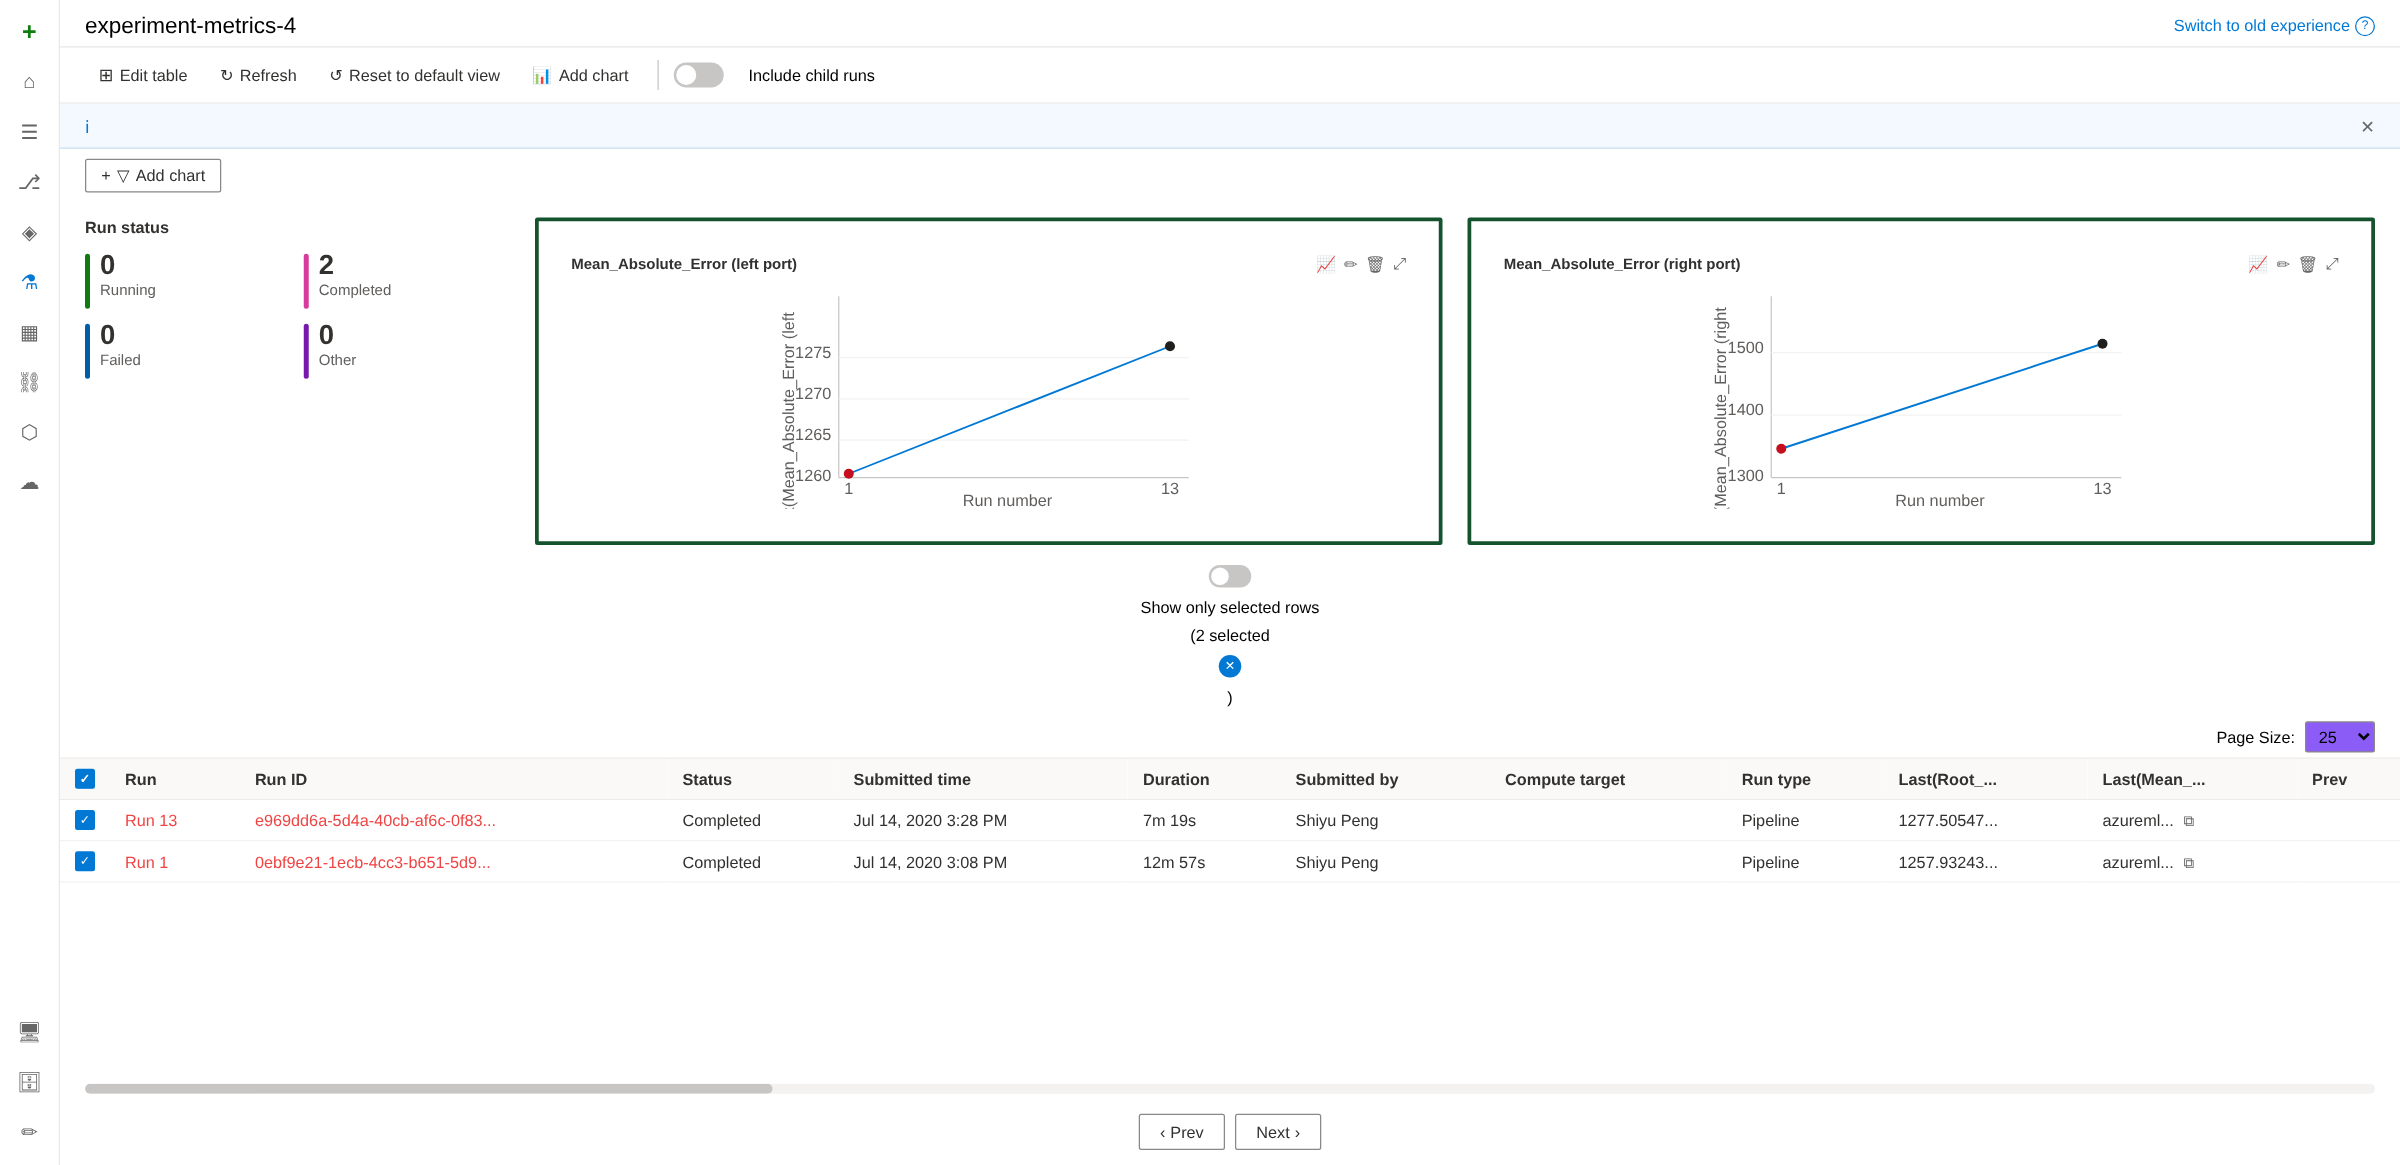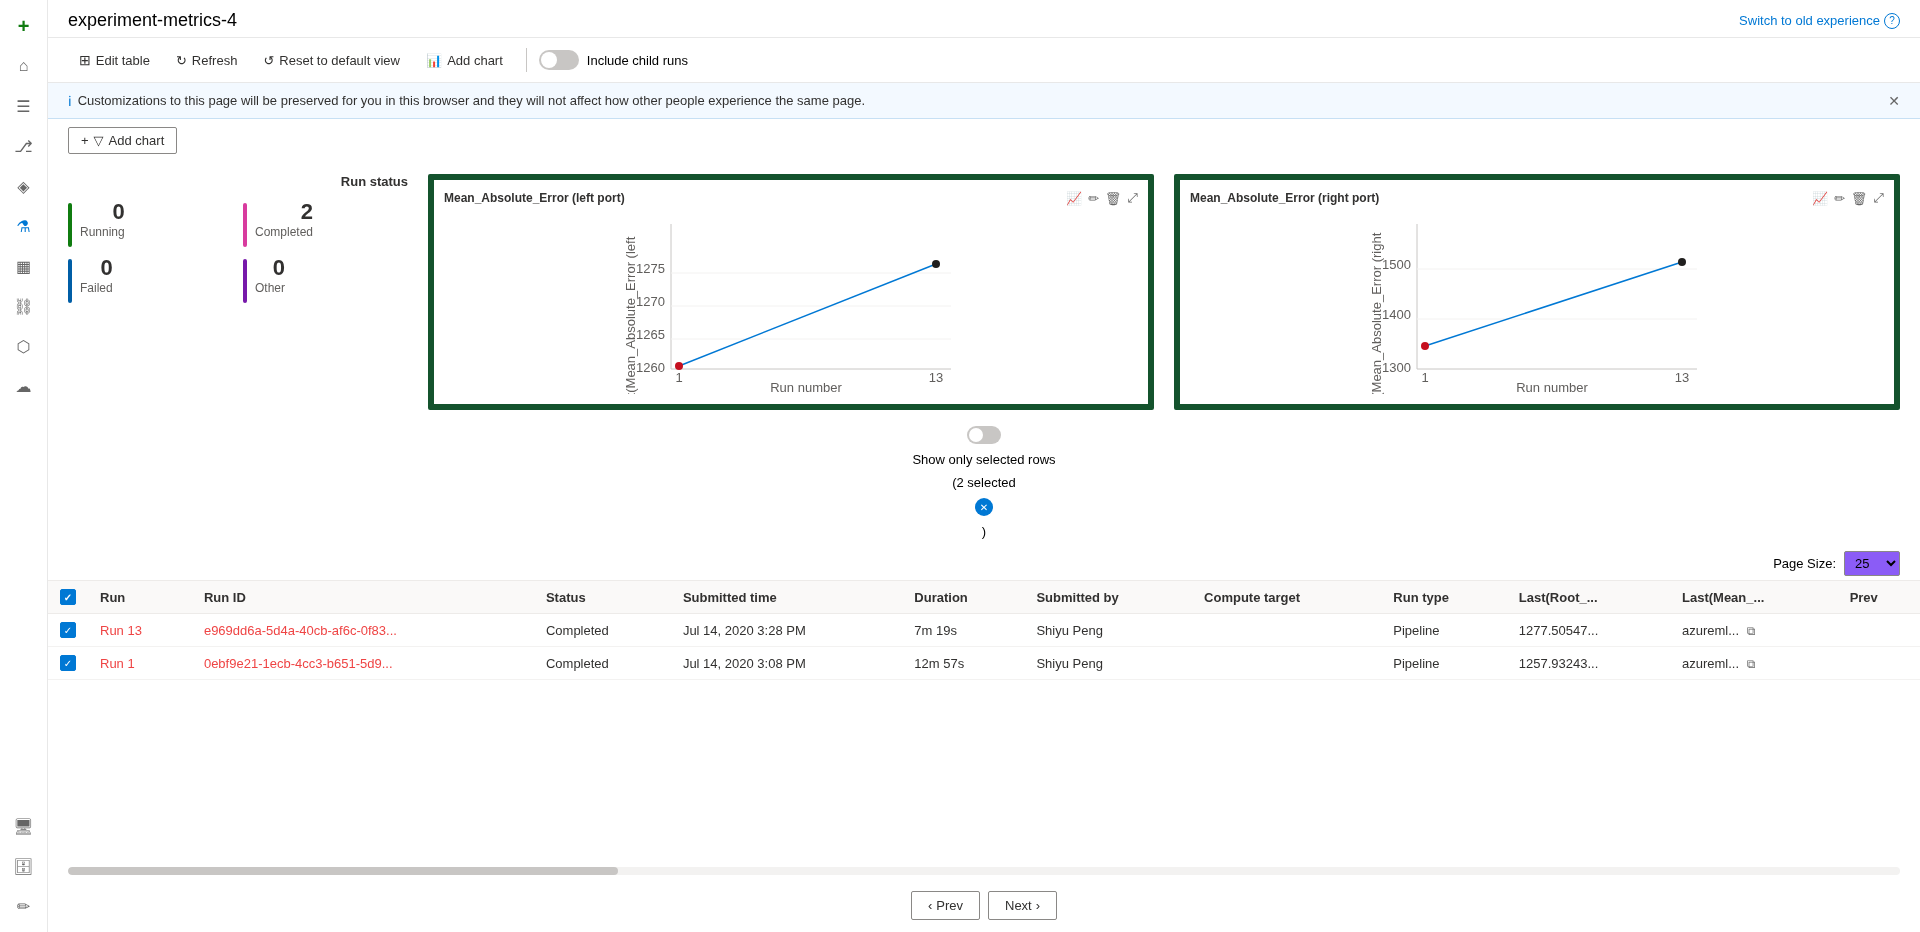--- a/index.html
+++ b/index.html
@@ -69,21 +69,21 @@
       display: flex; align-items: center; gap: 5px;
       padding: 5px 10px;
       border: 1px solid transparent;
       background: transparent;
       cursor: pointer;
       border-radius: 2px;
       color: #323130;
       font-size: 13px;
     }
     .toolbar-divider { width: 1px; height: 24px; background: #c8c6c4; margin: 0 8px; }
-    .toggle-container { display: flex; align-items: center; gap: 8px; }
+    .toggle-container { display: flex; align-items: center; gap: 20px; }
     .toggle {
       width: 40px; height: 20px; background: #c8c6c4; border-radius: 10px;
       position: relative; cursor: pointer;
     }
     .toggle .knob {
       width: 16px; height: 16px; background: #fff; border-radius: 50%;
       position: absolute; top: 2px; left: 2px;
       transition: left 0.2s;
     }
 
@@ -105,21 +105,21 @@
       display: flex; align-items: center; gap: 5px;
       padding: 5px 12px;
       border: 1px solid #8a8886;
       background: #fff; cursor: pointer; border-radius: 2px;
       color: #323130; font-size: 13px;
     }
 
     
     .stats-charts-row {
       display: flex; align-items: flex-start;
-      padding: 12px 20px; gap: 20px; flex-shrink: 0; text-align: right;
+      padding: 12px 20px; gap: 20px; flex-shrink: 0;
     }
 
     
     .run-status-box {
       min-width: 340px;
     }
     .run-status-title { font-weight: 600; color: #323130; margin-bottom: 12px; font-size: 13px; }
     .run-status-grid { display: grid; grid-template-columns: 1fr 1fr; gap: 10px; }
     .run-status-item { display: flex; align-items: flex-start; gap: 8px; }
     .status-bar { width: 4px; height: 44px; border-radius: 2px; flex-shrink: 0; margin-top: 2px; }
@@ -151,21 +151,21 @@
       gap: 8px; padding: 4px 20px; flex-shrink: 0;
     }
     .page-size-select {
       border: 1px solid #8a8886; padding: 3px 6px; border-radius: 2px;
       background: #8b5cf6; cursor: pointer; font-size: 13px;
     }
 
     
     .charts-area { display: flex; gap: 20px; flex: 1; }
     .chart-card {
-      border: 6px solid #14532d; border-radius: 2px; padding: 10px;
+      border: 3px solid #14532d; border-radius: 2px; padding: 26px;
       min-width: 350px; flex: 1; position: relative;
     }
     .chart-header { display: flex; align-items: center; justify-content: space-between; margin-bottom: 8px; }
     .chart-title { font-weight: 600; font-size: 12px; color: #323130; }
     .chart-actions { display: flex; gap: 6px; align-items: center; }
     .chart-icon { cursor: pointer; color: #666; font-size: 13px; }
 
     
     .chart-svg-wrap { width: 100%; height: 180px; position: relative; }
     svg.chart { width: 100%; height: 100%; }
@@ -268,21 +268,20 @@
       <div class="toggle">
         <div class="knob"></div>
       </div>
       <span>Include child runs</span>
     </div>
   </div>
 
   <div class="info-bar">
     <div class="info-bar-text">
       <span style="color:#0078d4;font-size:14px;">ℹ</span>
-      <span>Customizations to this page will be preserved for you in this browser and they will not affect how other people experience the same page.</span>
     </div>
     <span class="close-icon">✕</span>
   </div>
 
   <div class="filter-bar">
     <button class="add-filter-btn">
       <span>+</span>
       <span>▽</span>
       <span>Add chart</span>
     </button>

